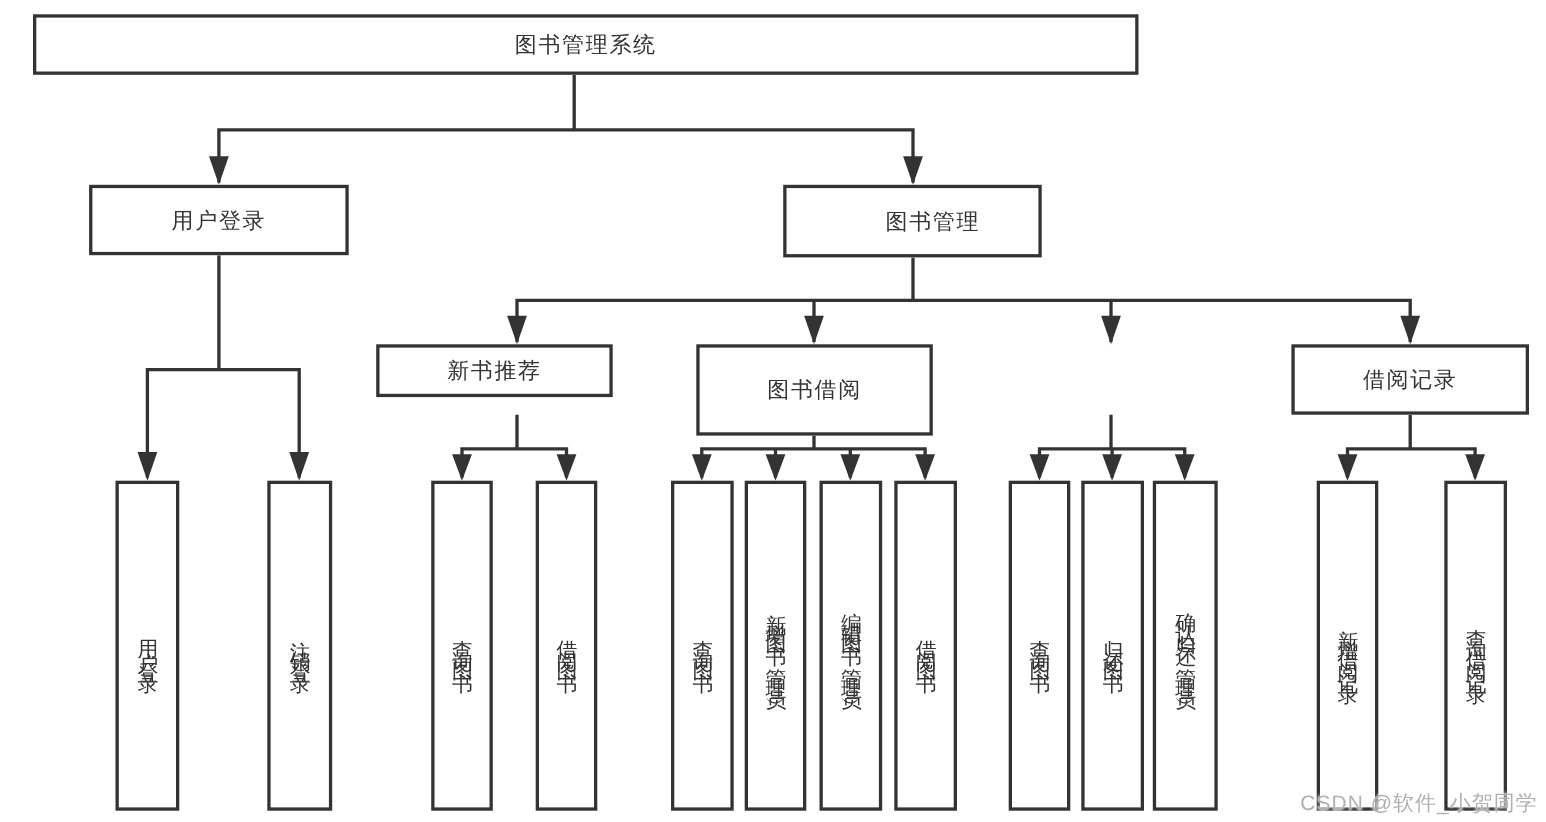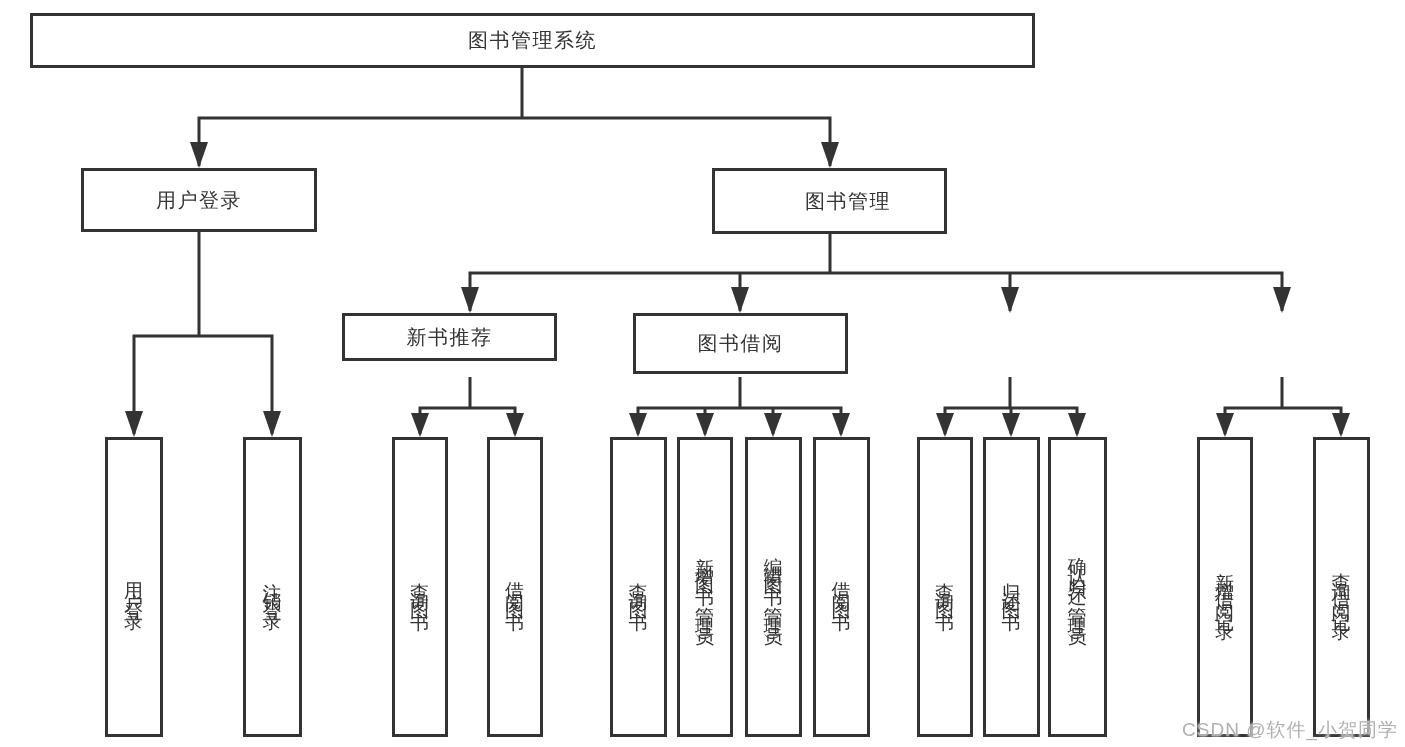--- a/index.html
+++ b/index.html
@@ -100,21 +100,22 @@
       <polygon points="1332,413 1350,413 1341,437"></polygon>
     </g>
   </svg>
 
   <div class="box hbox" style="left:30px; top:13px; width:1005px; height:55px;">图书管理系统</div>
 
   <div class="box hbox" style="left:81px; top:168px; width:236px; height:64px;">用户登录</div>
   <div class="box hbox" style="left:712px; top:168px; width:235px; height:66px;padding-left:37px;">图书管理</div>
 
   <div class="box hbox" style="left:342px; top:313px; width:215px; height:48px;">新书推荐</div>
-  <div class="box hbox" style="left:633px; top:313px; width:215px; height:61px;">图书借阅</div>
+  <div class="box hbox" style="left:633px; top:313px; width:215px; height:83px;">图书借阅</div>
+  <div class="box hbox" style="left:1174px; top:313px; width:216px; height:64px;">借阅记录</div>
 
   <div class="box vbox" style="left:105px; top:437px; width:58px; height:300px;">用户登录</div>
   <div class="box vbox" style="left:243px; top:437px; width:59px; height:300px;">注销登录</div>
 
   <div class="box vbox" style="left:392px; top:437px; width:56px; height:300px;">查询图书</div>
   <div class="box vbox" style="left:487px; top:437px; width:56px; height:300px;">借阅图书</div>
 
   <div class="box vbox" style="left:610px; top:437px; width:57px; height:300px;">查询图书</div>
   <div class="box vbox" style="left:677px; top:437px; width:56px; height:300px;">新增图书（管理员）</div>
   <div class="box vbox" style="left:745px; top:437px; width:57px; height:300px;">编辑图书（管理员）</div>

